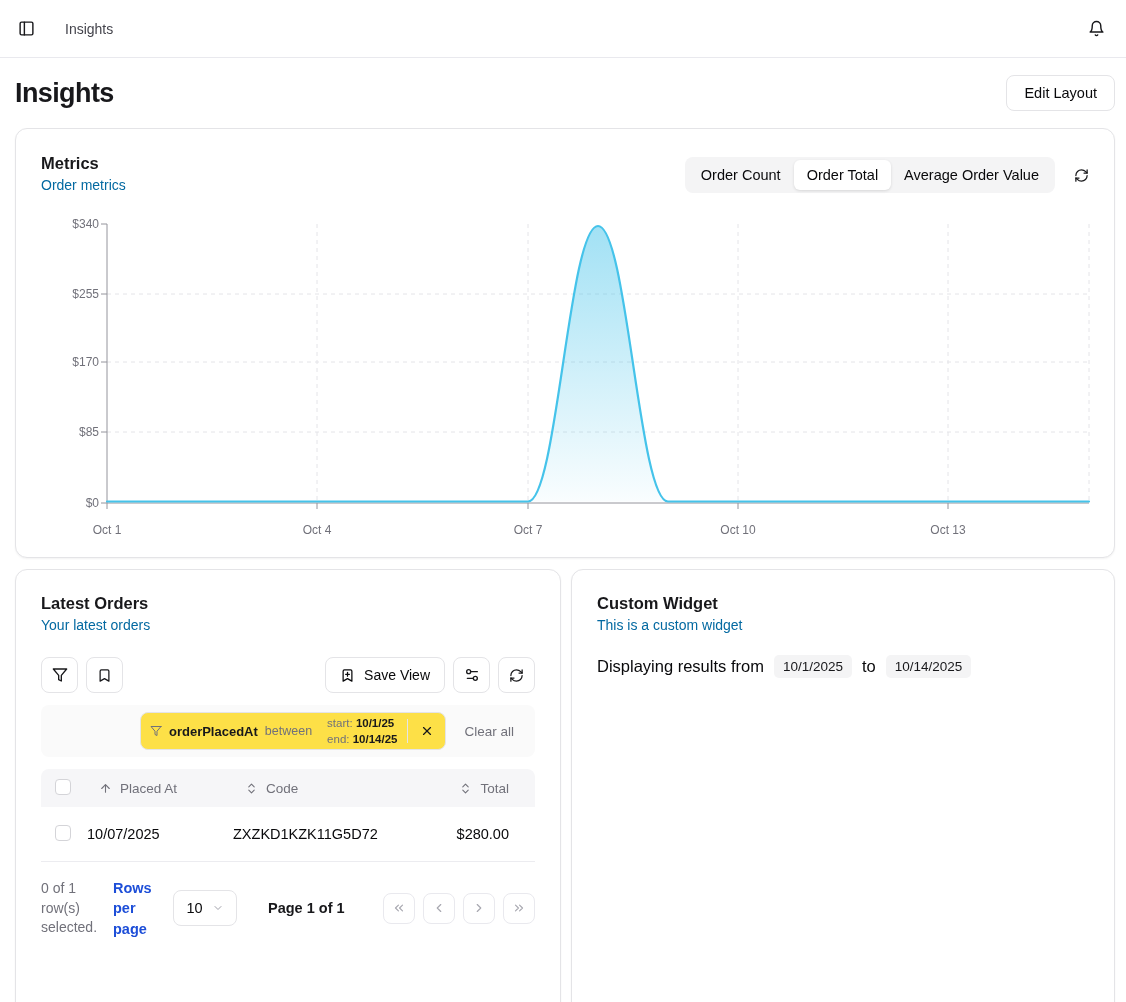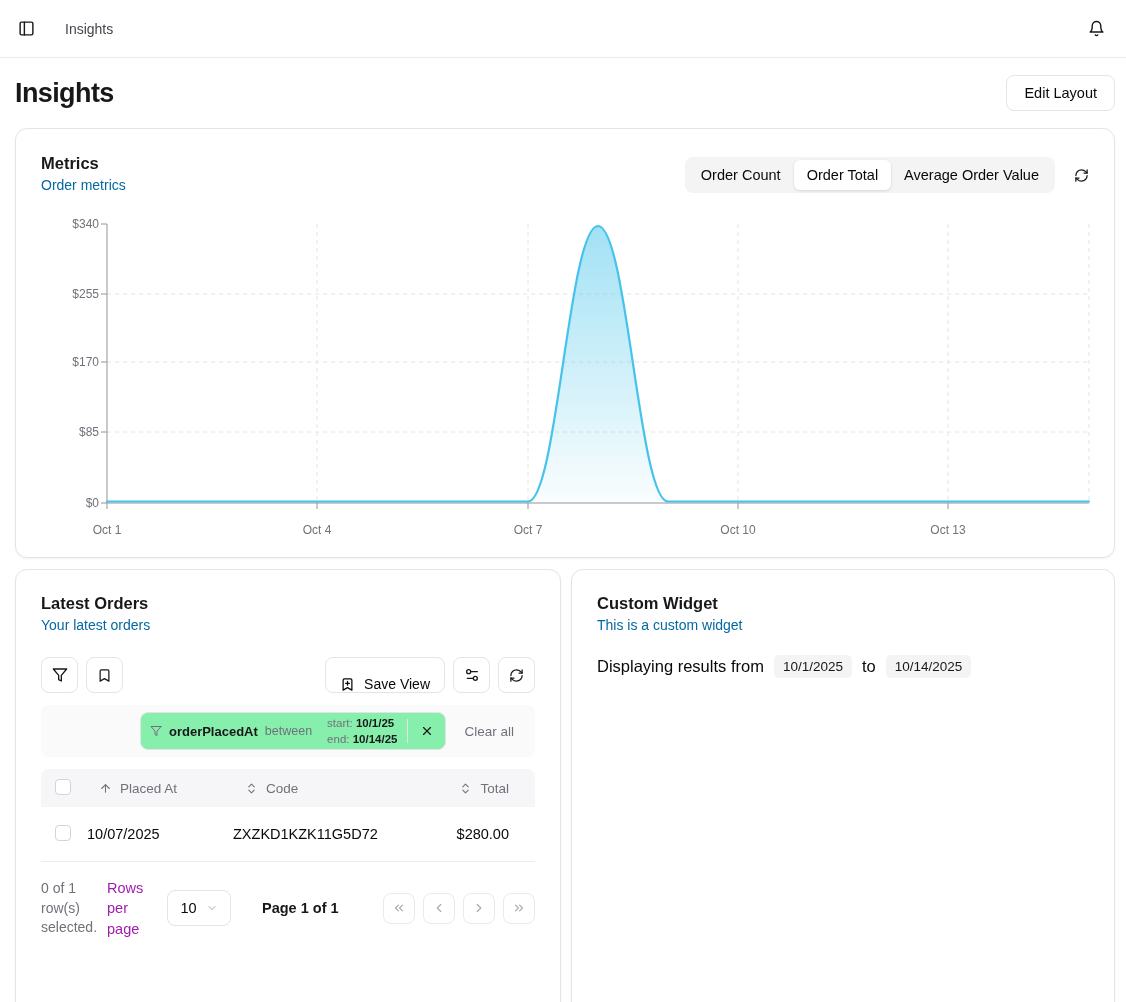--- a/index.html
+++ b/index.html
@@ -47,44 +47,44 @@
   .xtick { position:absolute; top:311px; transform:translateX(-50%); font-size:12px; color:#71717a; white-space:nowrap; }
 
   
   .bottom-row { display:flex; gap:10px; margin:11px 11px 0 15px; align-items:flex-start; }
   .orders-card { width:546px; height:470px; padding:24px 25px; }
   .widget-card { width:544px; height:541px; padding:24px 25px; }
 
   .orders-toolbar { display:flex; align-items:center; gap:8px; margin-top:24px; }
   .icon-btn { width:37px; height:36px; background:#fff; border:1px solid #e4e4e7; border-radius:8px; display:inline-flex; align-items:center; justify-content:center; color:#18181b; cursor:pointer; }
   .toolbar-right { margin-left:auto; display:flex; gap:8px; }
-  .save-view-btn { gap:9px; padding:0 14px; font-weight:500; font-size:14px;align-items:flex-end; }
+  .save-view-btn { gap:9px; padding:0 14px; font-weight:500; font-size:14px; }
 
   .filterbar { margin-top:12px; background:#fafafa; border-radius:8px; min-height:50px; display:flex; align-items:center; justify-content:flex-end; padding:7px 21px 7px 8px; }
-  .filter-chip { display:flex; align-items:center; gap:7px; background:#86efac; border:1px solid #e4e4e7; border-radius:8px; padding:3px 9px; height:38px; cursor:pointer; }
+  .filter-chip { display:flex; align-items:center; gap:7px; background:#fde047; border:1px solid #e4e4e7; border-radius:8px; padding:3px 9px; height:38px; cursor:pointer; }
   .chip-field { font-size:13px; font-weight:700; }
   .chip-op { font-size:12.5px; color:#71717a; }
   .chip-dates { font-size:11.5px; line-height:1.4; white-space:nowrap;margin-left:8px; }
   .chip-dates .lbl { color:#71717a; }
   .chip-dates .val { font-weight:700; }
   .chip-sep { width:1px; height:24px; background:#e4e4e7; margin:0 3px; }
   .chip-x { background:none; border:none; color:#18181b; cursor:pointer; display:flex; padding:2px; }
   .clear-all { margin-left:18px; background:none; border:none; font-family:inherit; font-size:13.5px; color:#71717a; cursor:pointer; }
 
   .thead { margin-top:12px; display:grid; grid-template-columns:46px 146px 1fr 96px; align-items:center; height:38px; background:#f6f6f8; border-radius:8px 8px 0 0; font-size:13.5px; color:#71717a; }
   .trow  { display:grid; grid-template-columns:46px 146px 1fr 96px; align-items:center; height:55px; border-bottom:1px solid #ececf0; font-size:14.5px; color:#09090b; }
   .cell-check { padding-left:14px; }
   .checkbox { width:16px; height:16px; border:1px solid #d4d4d8; border-radius:4px; background:#fff; display:inline-block; cursor:pointer; }
   .th-sort { display:inline-flex; align-items:center; gap:8px; padding-left:12px; background:none; border:none; font-family:inherit; font-size:13.5px; color:#71717a; cursor:pointer; }
   .col-total { display:flex; justify-content:flex-end; padding-right:26px; }
   .th-sort.right { padding-left:0; }
 
   .pagination { display:flex; align-items:center; margin-top:16px; }
   .sel-text { width:66px; font-size:14px; color:#71717a; line-height:1.42; }
-  .rpp-label { width:48px; font-size:14.5px; font-weight:400; line-height:1.4; color:#a21caf; }
+  .rpp-label { width:48px; margin-left:6px; font-size:14.5px; font-weight:700; line-height:1.4; color:#1d4ed8; }
   .page-select { margin-left:12px; width:64px; height:36px; border:1px solid #e4e4e7; border-radius:8px; background:#fff; display:inline-flex; align-items:center; justify-content:center; gap:9px; font-family:inherit; font-size:14.5px; color:#09090b; cursor:pointer; }
   .page-select .chev { color:#a1a1aa; }
   .page-info { margin-left:31px; font-size:14.5px; font-weight:700; white-space:nowrap; }
   .pager { margin-left:auto; display:flex; gap:8px; }
   .pg-btn { width:32px; height:31px; background:#fff; border:1px solid #e9e9ee; border-radius:8px; color:#a8a8b0; display:inline-flex; align-items:center; justify-content:center; cursor:pointer; }
 
   .widget-line { margin-top:22px; display:flex; align-items:center; gap:10px; font-size:16.5px; color:#09090b; }
   .date-pill { background:#f4f4f5; border-radius:5px; padding:4px 9px; font-size:13.5px; color:#18181b; }
 </style>
 </head>

